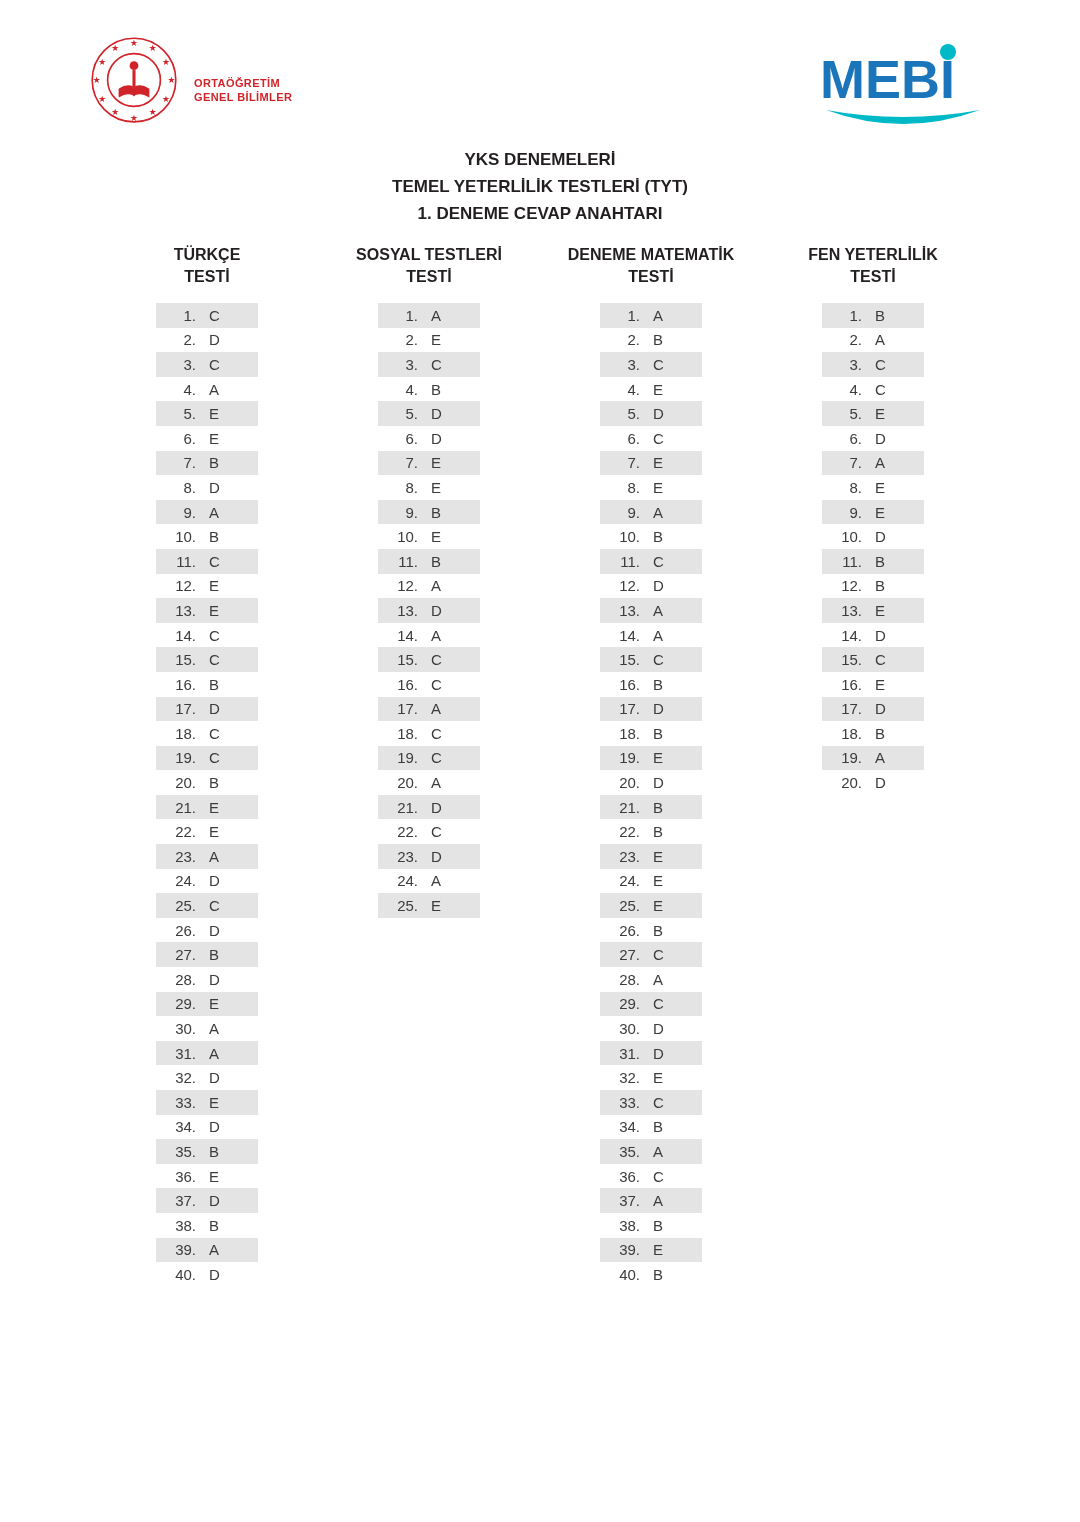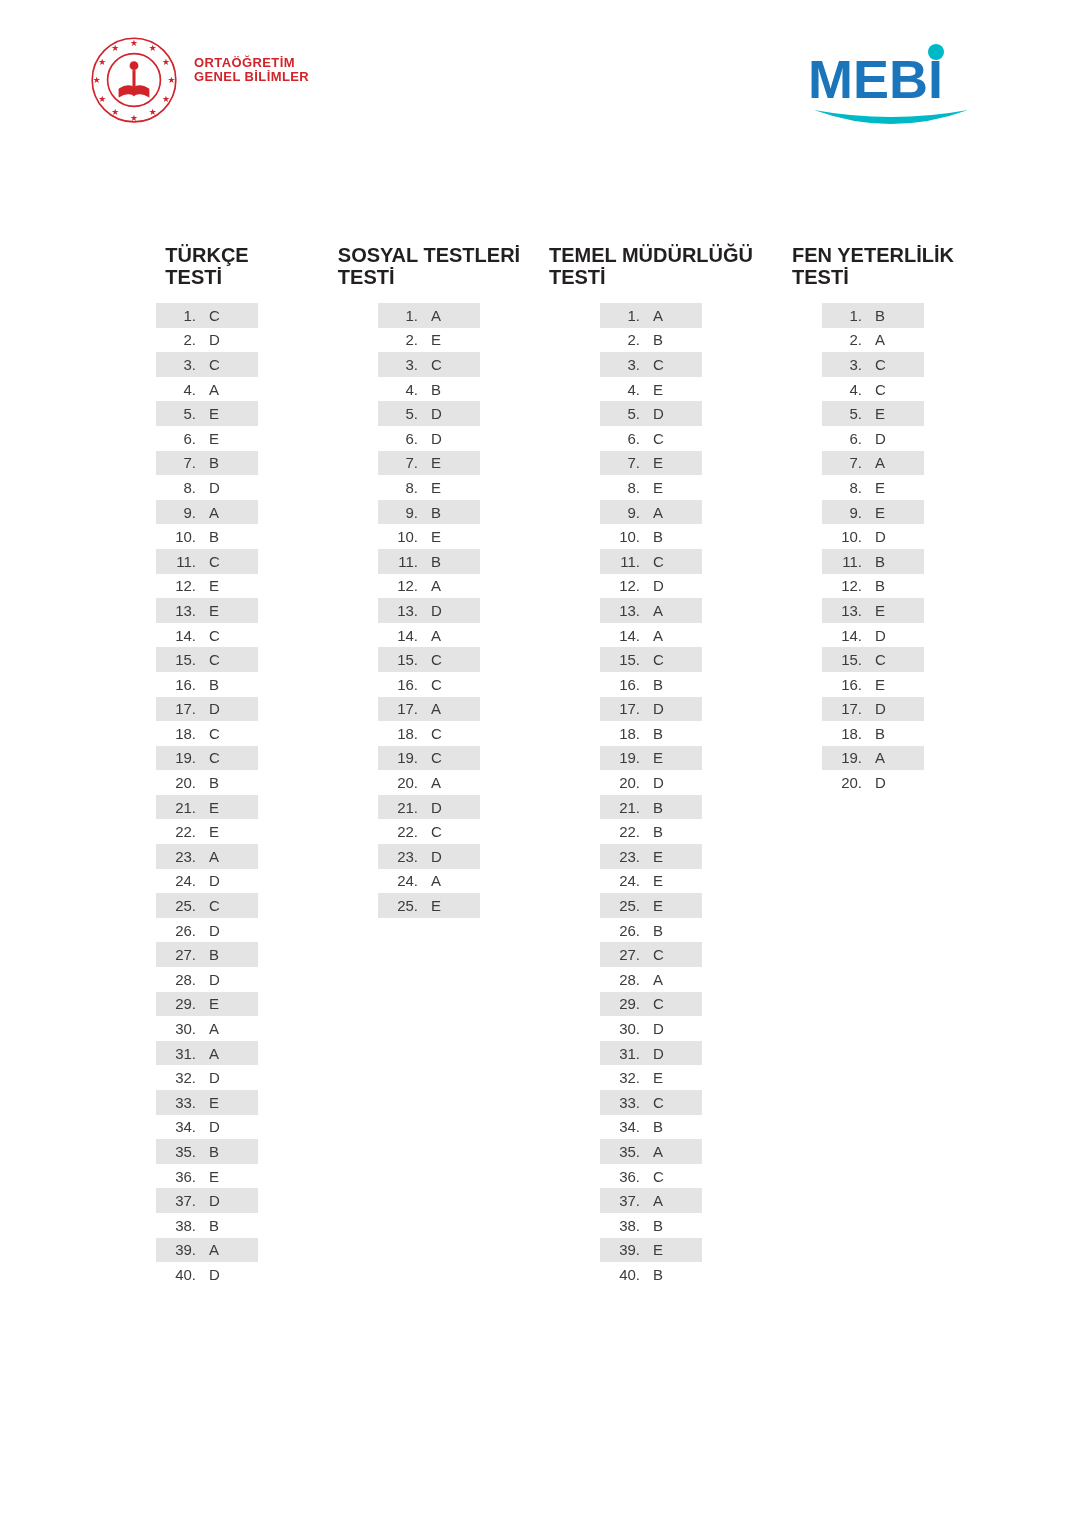--- a/index.html
+++ b/index.html
@@ -15,31 +15,31 @@
   
   .ministry {
     position: absolute;
     top: 36px;
     left: 90px;
     display: flex;
     align-items: flex-start;
     gap: 16px;
   }
   .ministry-text {
-    margin-top: 20px;
+    margin-top: 40px;
     color: #d1232a;
     font-weight: bold;
-    font-size: 13px;
+    font-size: 11px;
     line-height: 14px;
     letter-spacing: 0.4px;
   }
   .mebi {
     position: absolute;
     top: 40px;
-    right: 104px;
+    right: 92px;
     width: 170px;
     height: 100px;
   }
 
   
   .title-block {
     position: absolute;
     top: 146px;
     left: 0;
     width: 100%;
@@ -58,22 +58,23 @@
     transform: translateX(-50%);
     display: flex;
   }
   .col {
     width: 222px;
     display: flex;
     flex-direction: column;
     align-items: center;
   }
   .col-header {
+    text-align: center;
     font-weight: bold;
-    font-size: 20px;
+    font-size: 16px;
     line-height: 22px;
     color: #231f20;
     margin-bottom: 15px;
   }
   .rows { width: 102px; }
   .row {
     display: flex;
     align-items: center;
     height: 24.6px;
     box-sizing: border-box;
@@ -122,20 +123,25 @@
 
   <div class="mebi">
     <svg width="170" height="100" viewBox="0 0 170 100">
       <text x="2" y="58" font-size="54" font-weight="bold" fill="#1b75bb" font-family="Liberation Sans, sans-serif">MEB</text>
       <text x="122" y="58" font-size="54" font-weight="bold" fill="#1b75bb" font-family="Liberation Sans, sans-serif">I</text>
       <circle cx="130" cy="12" r="8" fill="#00b9c6"></circle>
       <path d="M8 70 Q 85 98 162 70 Q 85 84 8 70 Z" fill="#00b9c6"></path>
     </svg>
   </div>
 
+  <div class="title-block">
+    <div>YKS DENEMELERİ</div>
+    <div>TEMEL YETERLİLİK TESTLERİ (TYT)</div>
+    <div>1. DENEME CEVAP ANAHTARI</div>
+  </div>
 
   <div class="columns">
   <div class="col">
     <div class="col-header">
       <div>TÜRKÇE</div>
       <div>TESTİ</div>
     </div>
     <div class="rows">
           <div class="row shaded">
             <span class="num">1.</span>
@@ -404,21 +410,21 @@
           </div>
           <div class="row shaded">
             <span class="num">25.</span>
             <span class="ans">E</span>
           </div>
         </div>
   </div>
 
   <div class="col">
     <div class="col-header">
-      <div>TEMEL MÜDÜRLÜĞÜ</div>
+      <div>DENEME MATEMATİK</div>
       <div>TESTİ</div>
     </div>
     <div class="rows">
           <div class="row shaded">
             <span class="num">1.</span>
             <span class="ans">A</span>
           </div>
           <div class="row">
             <span class="num">2.</span>
             <span class="ans">B</span>

